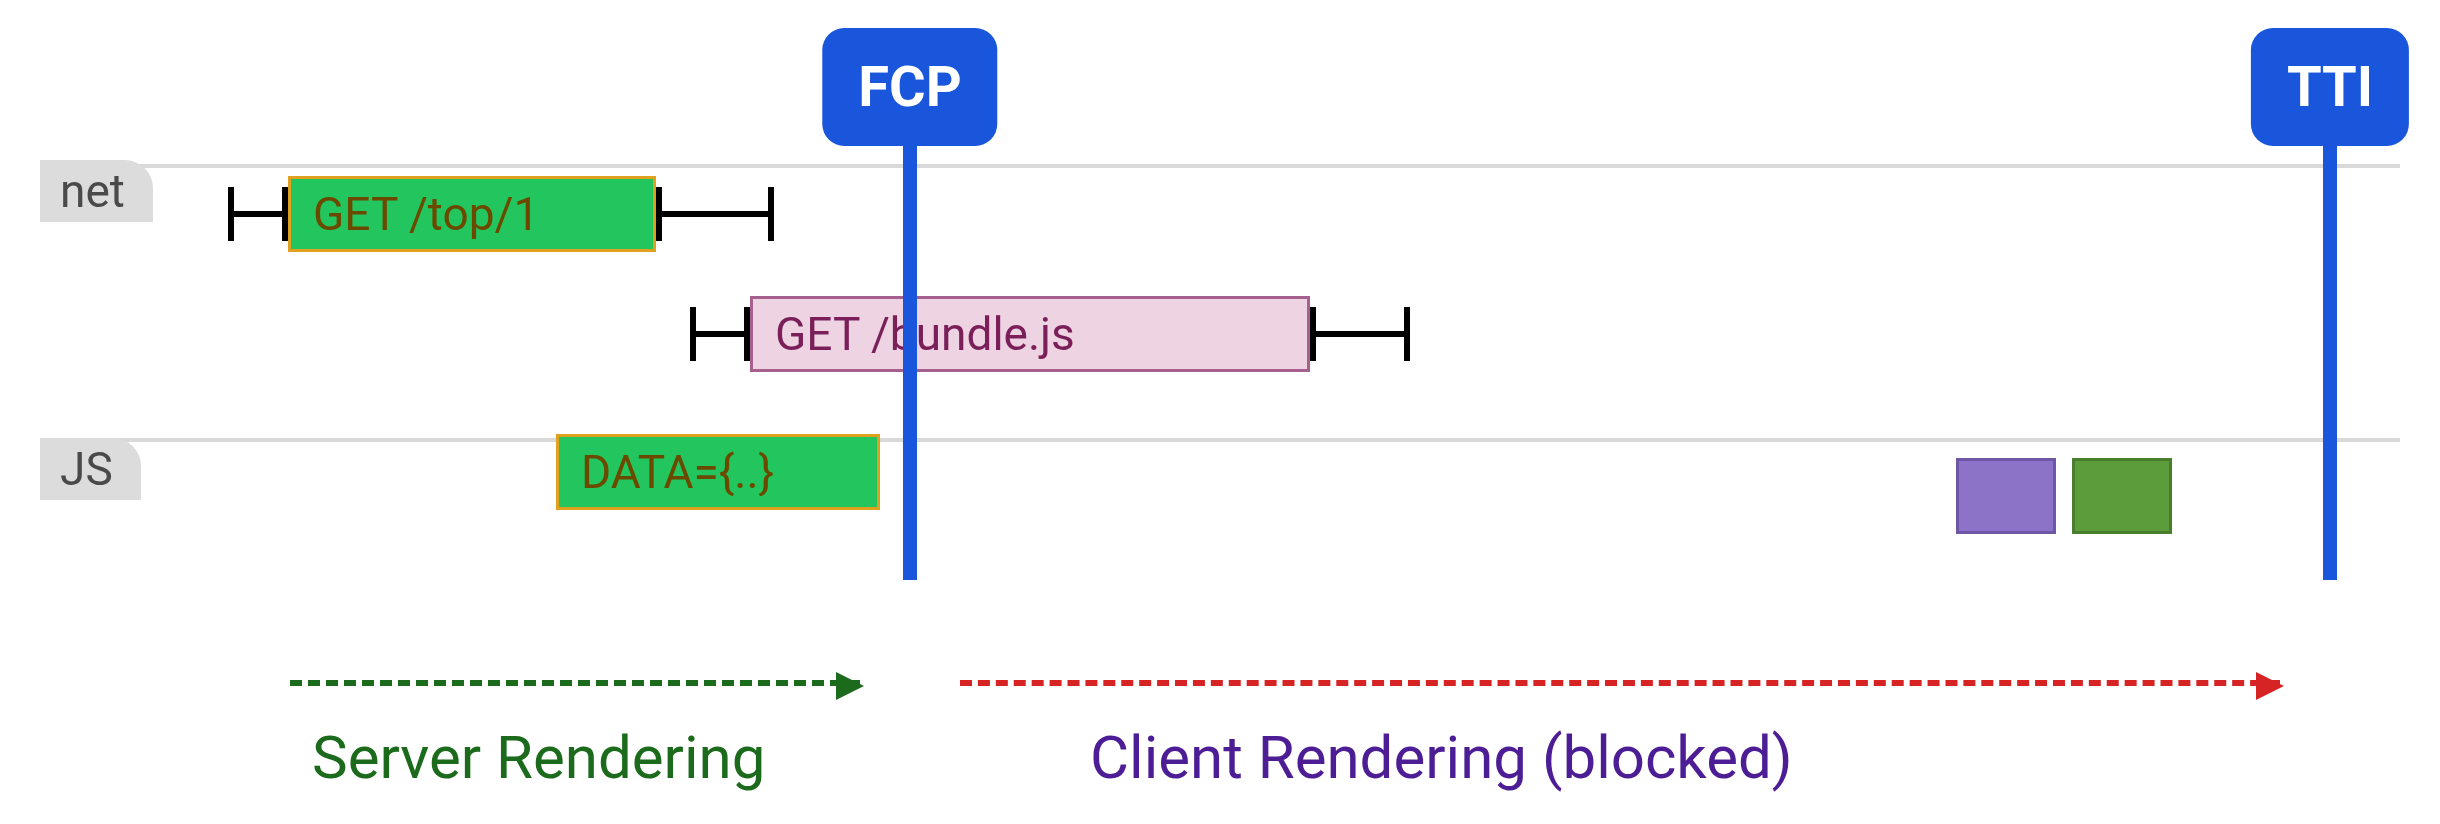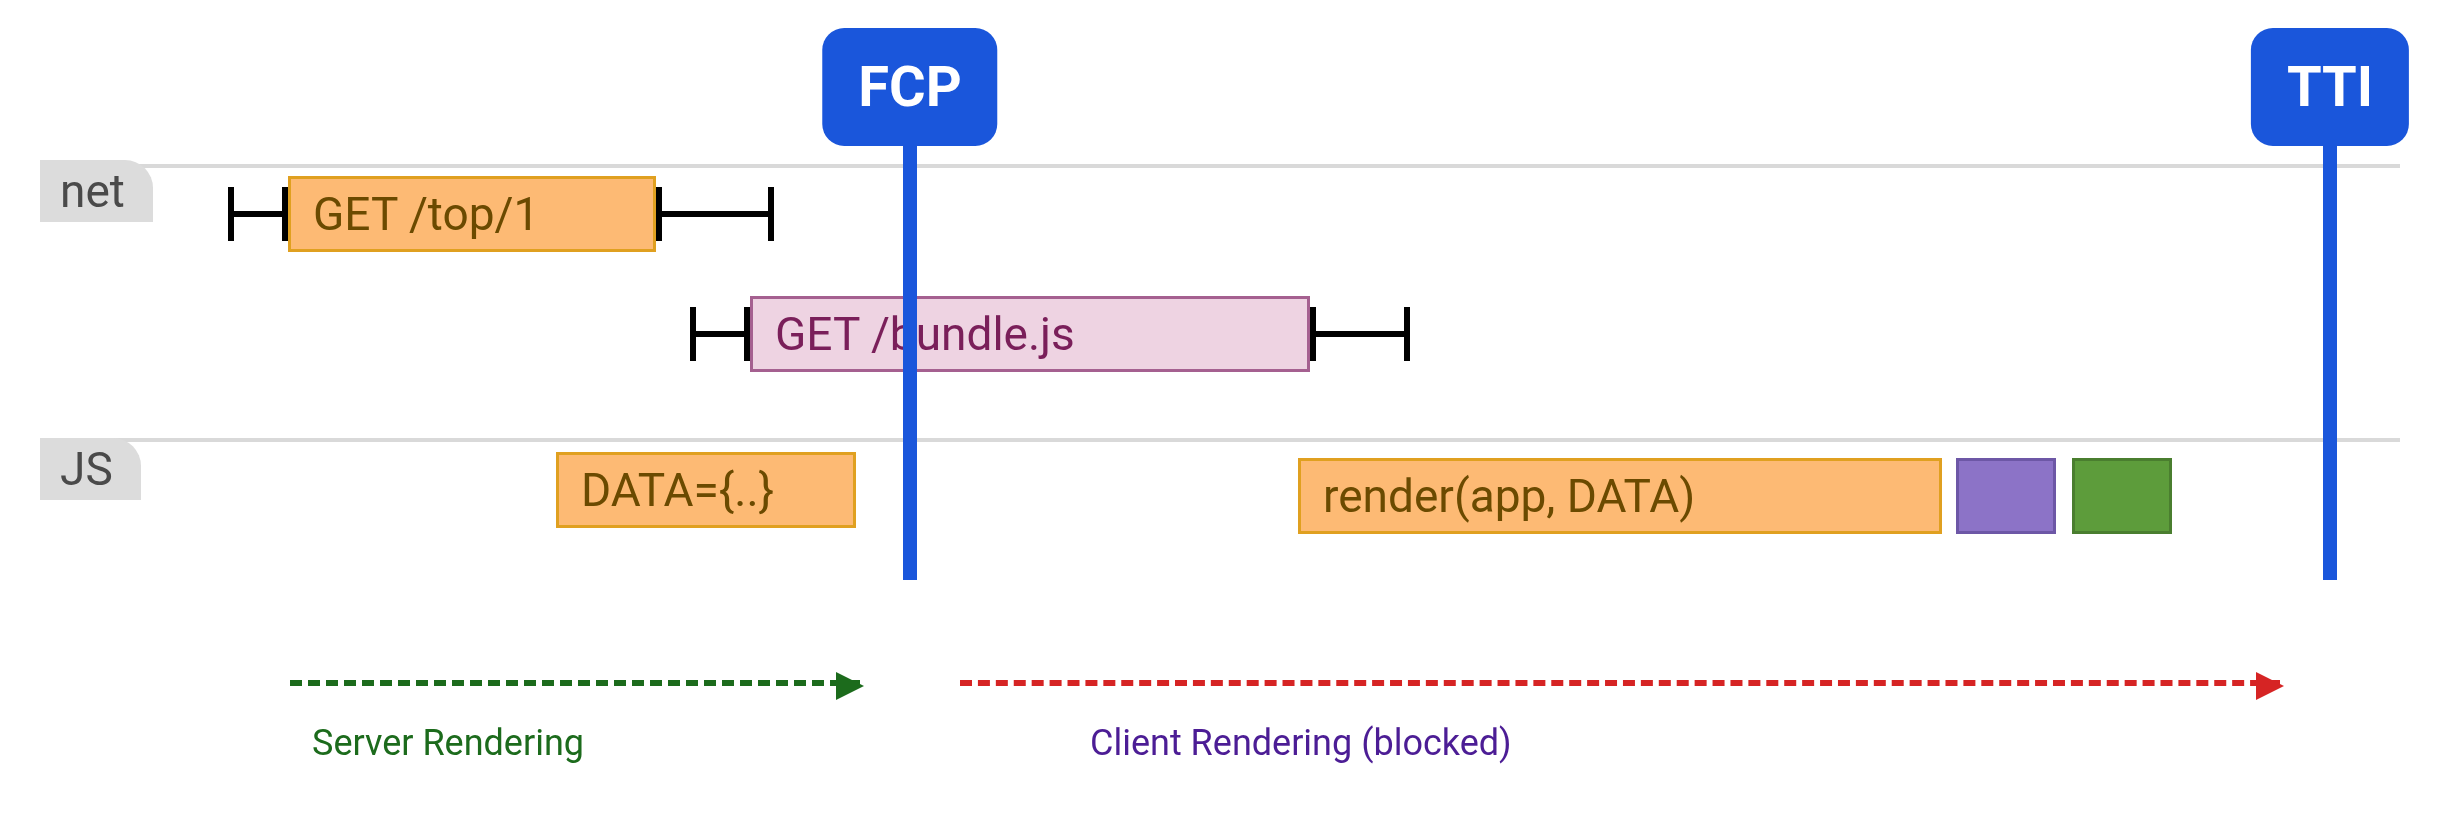--- a/index.html
+++ b/index.html
@@ -63,21 +63,21 @@
   .task {
     position: absolute;
     height: 76px;
     border: 3px solid;
     display: flex;
     align-items: center;
     padding: 0 22px;
     font-size: 46px;
     line-height: 1;
   }
-  .task.yellow { background:#fdba74; border-color:#e0a020; color:#6b4a00; }
+  .task.yellow { background:#22c55e; border-color:#e0a020; color:#6b4a00; }
   .task.pink   { background:#eed3e2; border-color:#a56090; color:#7a1f5a; }
   .task.purple { background:#8c73c7; border-color:#6d57a6; }
   .task.green  { background:#5d9c3b; border-color:#4a7e2f; }
 
   
   .whisker {
     position: absolute;
     height: 6px;
     background: #000;
   }
@@ -104,21 +104,21 @@
     position: absolute;
     right: -4px;
     top: -14px;
     width: 0; height: 0;
     border-top: 14px solid transparent;
     border-bottom: 14px solid transparent;
     border-left: 28px solid;
   }
   .caption {
     position: absolute;
-    font-size: 36px;
+    font-size: 60px;
   }
 </style>
 </head>
 <body>
 
 <div class="canvas">
 
   <div class="hrule" style="top:164px"></div>
   <div class="hrule" style="top:438px"></div>
 
@@ -130,25 +130,22 @@
     <span>GET /top/1</span>
   </div>
   <div class="whisker" style="left:656px; width:118px; top:211px"></div>
 
   <div class="whisker" style="left:690px; width:60px; top:331px"></div>
   <div class="task pink" style="left:750px; width:560px; top:296px">
     <span>GET /bundle.js</span>
   </div>
   <div class="whisker" style="left:1310px; width:100px; top:331px"></div>
 
-  <div class="task yellow" style="left:556px; width:300px; top:452px">
+  <div class="task yellow" style="left:556px; width:324px; top:434px">
     <span>DATA={..}</span>
-  </div>
-  <div class="task yellow" style="left:1298px; width:644px; top:458px">
-    <span>render(app, DATA)</span>
   </div>
   <div class="task purple" style="left:1956px; width:100px; top:458px"></div>
   <div class="task green" style="left:2072px; width:100px; top:458px"></div>
 
   <div class="metric-line" style="left:903px"></div>
   <div class="metric-badge" style="left:910px">FCP</div>
 
   <div class="metric-line" style="left:2323px"></div>
   <div class="metric-badge" style="left:2330px">TTI</div>
 

